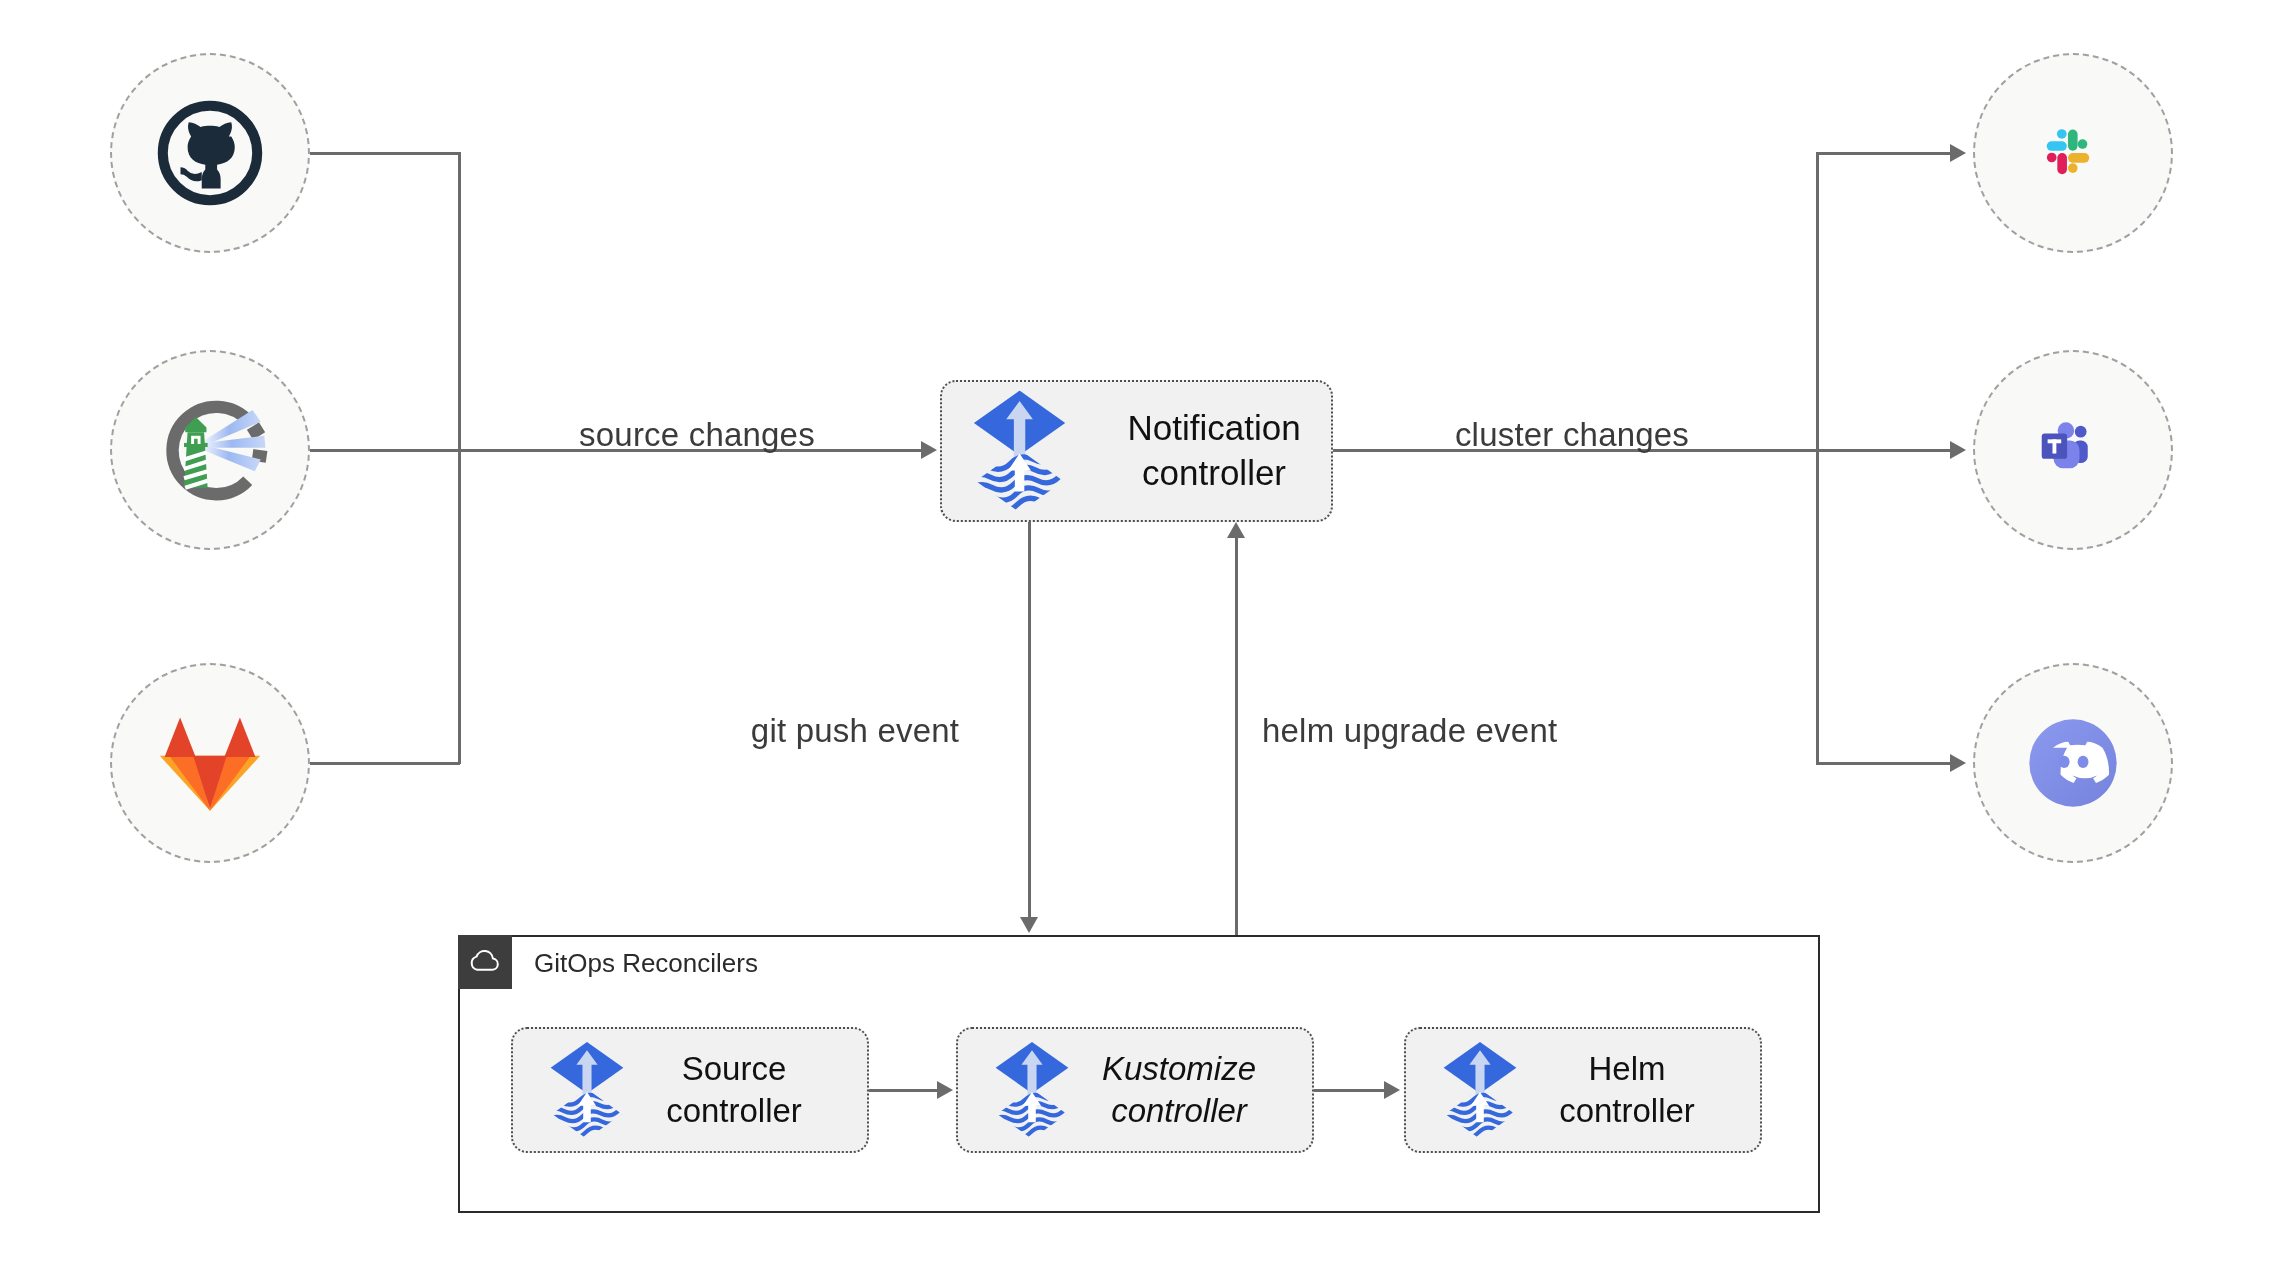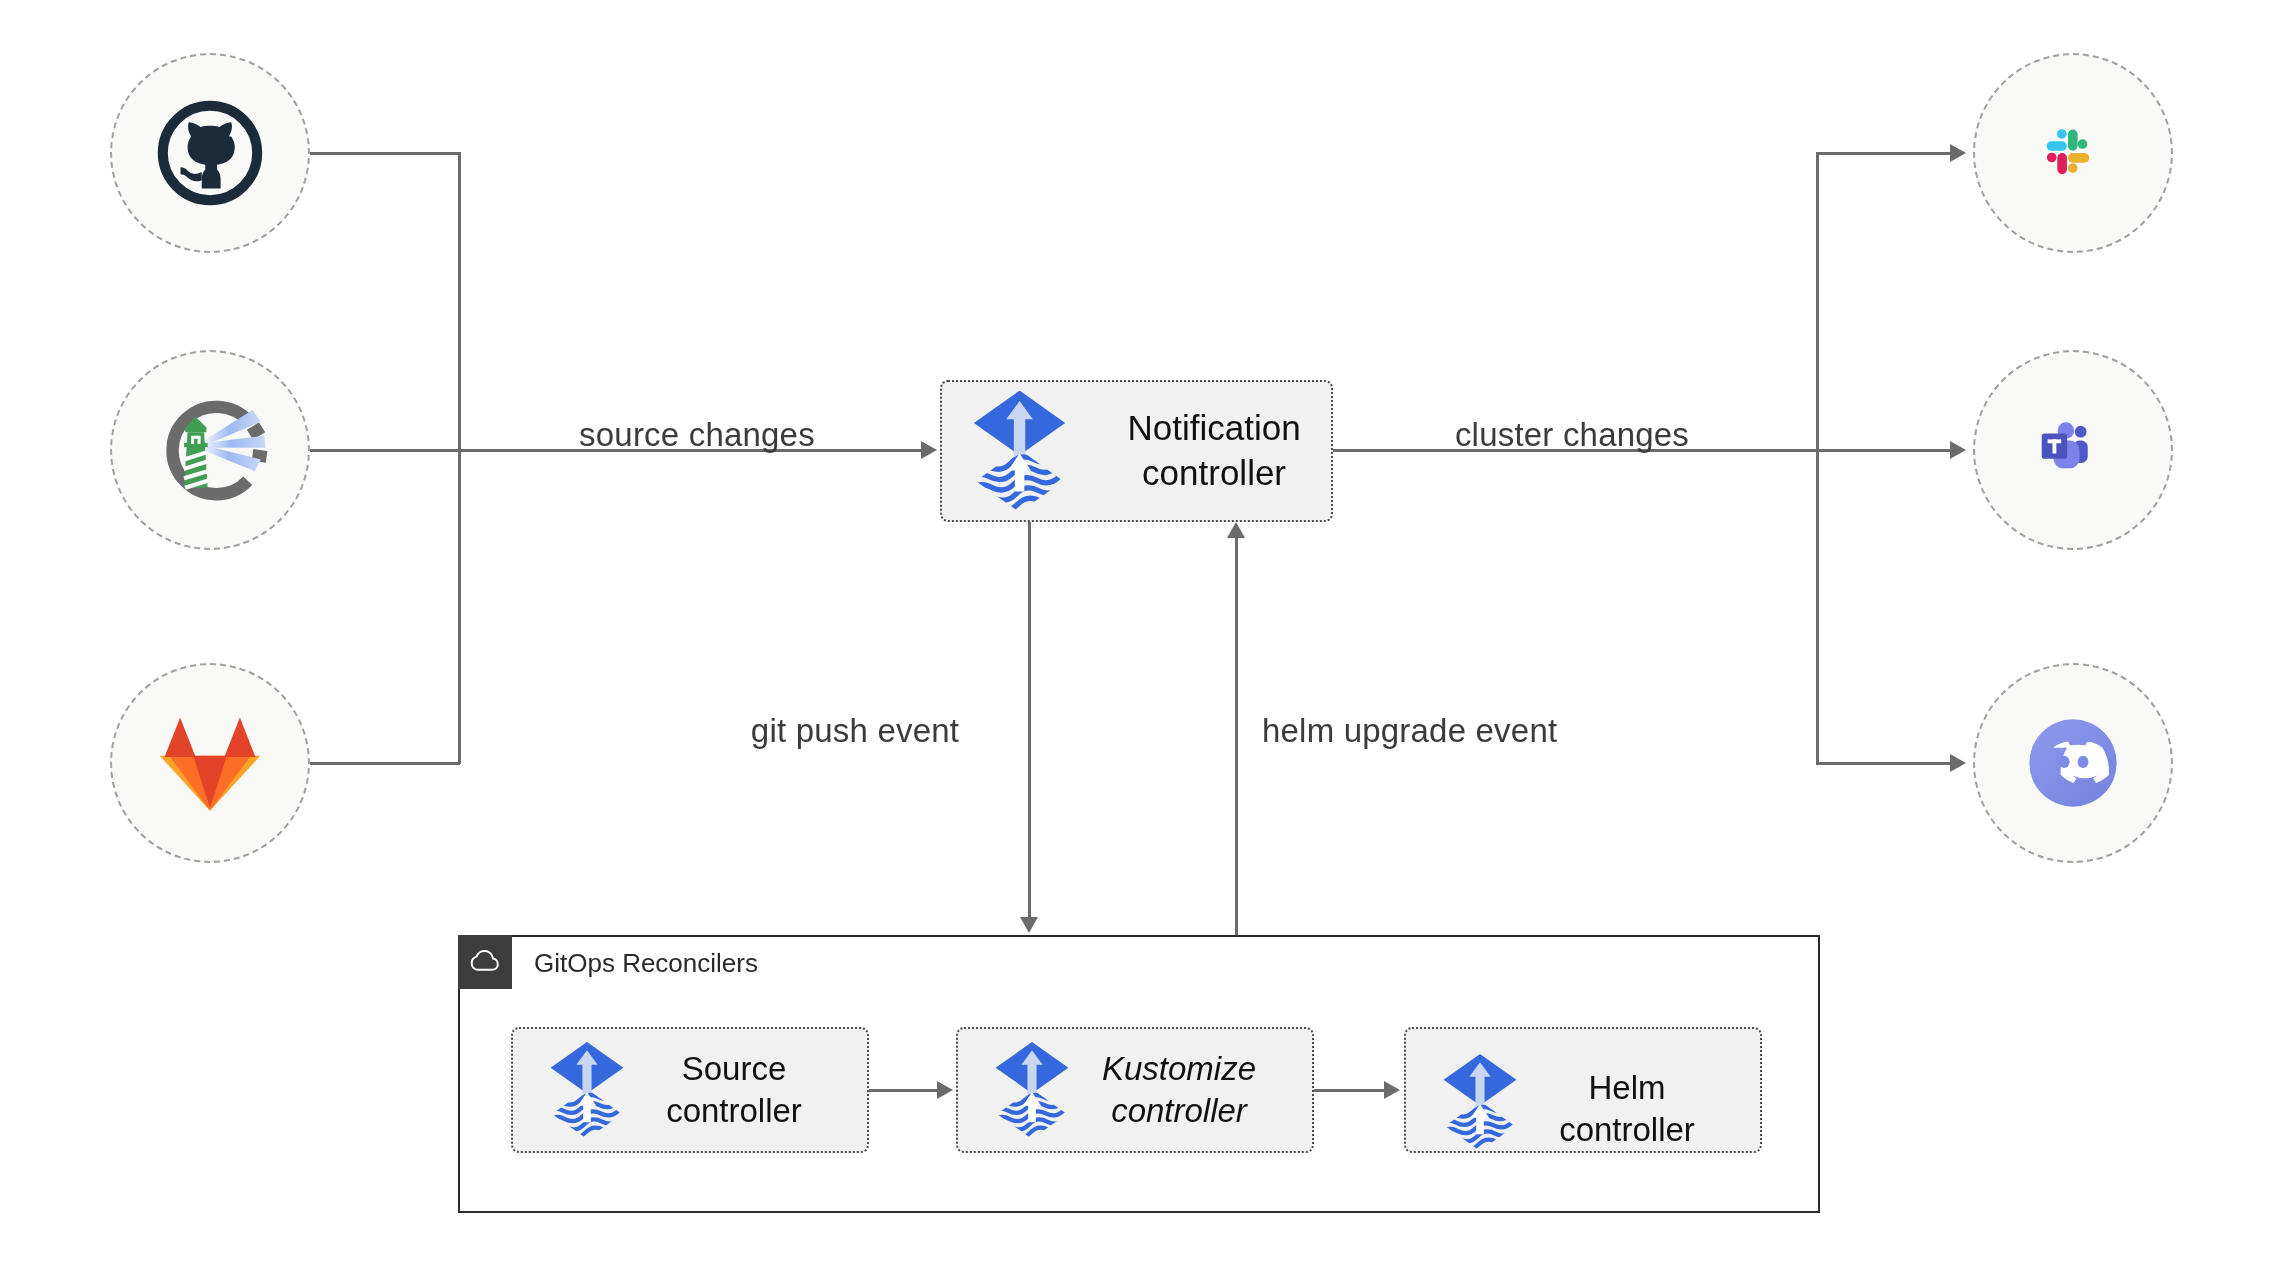--- a/index.html
+++ b/index.html
@@ -21,21 +21,21 @@
   .arrow.right{border-top:9px solid transparent;border-bottom:9px solid transparent;border-left:16px solid #6b6b6b;}
   .arrow.down{border-left:9px solid transparent;border-right:9px solid transparent;border-top:16px solid #6b6b6b;}
   .arrow.up{border-left:9px solid transparent;border-right:9px solid transparent;border-bottom:16px solid #6b6b6b;}
   
   .edge-label{
     position:absolute;font-size:33px;color:#3b3b3b;letter-spacing:0.2px;margin-top:20px;
   }
   
   .ctrl-box{
     position:absolute;box-sizing:border-box;background:#f1f1f1;
-    border:2.5px dotted #4d4d4d;border-radius:8px;
+    border:2.5px dotted #4d4d4d;border-radius:16px;
     display:flex;align-items:center;
   }
   .ctrl-box .label{
     font-size:33px;color:#111111;text-align:center;line-height:1.28;
   }
   .notif{left:940px;top:380px;width:393px;height:142px;padding-left:30px;gap:30px;}
   .notif .label{width:236px;font-size:35px;}
   .small-ctrl{top:1027px;width:358px;height:126px;padding-left:36px;gap:16px;}
   .small-ctrl .label{width:186px;}
   
@@ -217,21 +217,21 @@
     <div class="label">Source controller</div>
   </div>
 
   <div class="ctrl-box small-ctrl" style="left:956px;font-style:italic;">
     <svg width="76" height="97" viewBox="0 0 100 128">
         <use href="#flux-sym"></use>
       </svg>
     <div class="label">Kustomize controller</div>
   </div>
 
-  <div class="ctrl-box small-ctrl" style="left:1404px;align-items:flex-end;">
+  <div class="ctrl-box small-ctrl" style="left:1404px;">
     <svg width="76" height="97" viewBox="0 0 100 128">
         <use href="#flux-sym"></use>
       </svg>
     <div class="label">Helm controller</div>
   </div>
 
   <div class="hline" style="left:869px;top:1089px;width:72px;"></div>
   <div class="arrow right" style="left:937px;top:1081px;"></div>
   <div class="hline" style="left:1314px;top:1089px;width:74px;"></div>
   <div class="arrow right" style="left:1384px;top:1081px;"></div>

